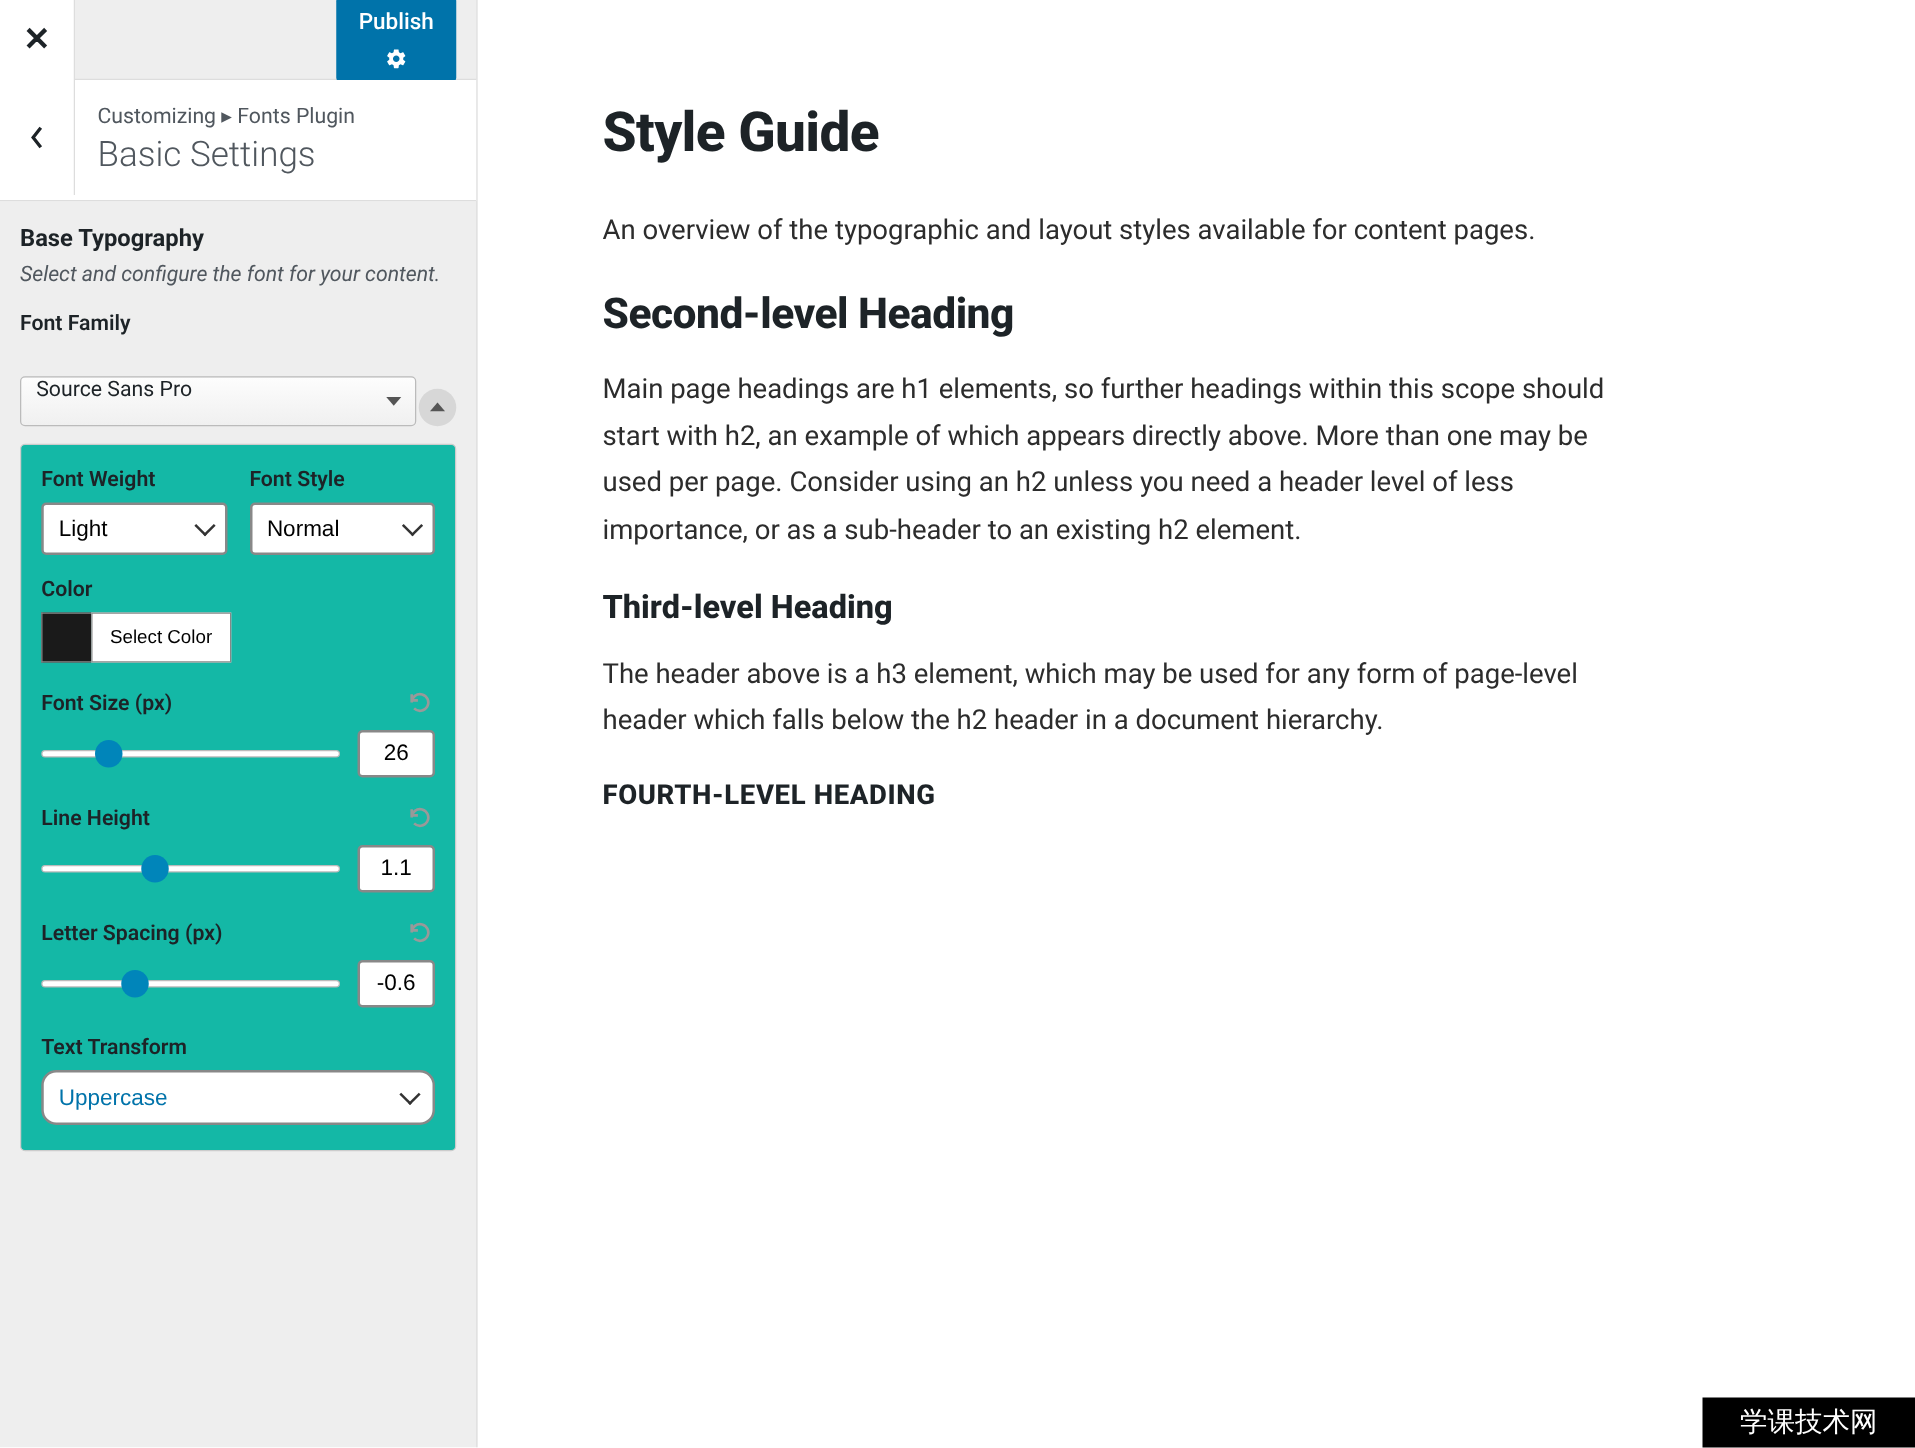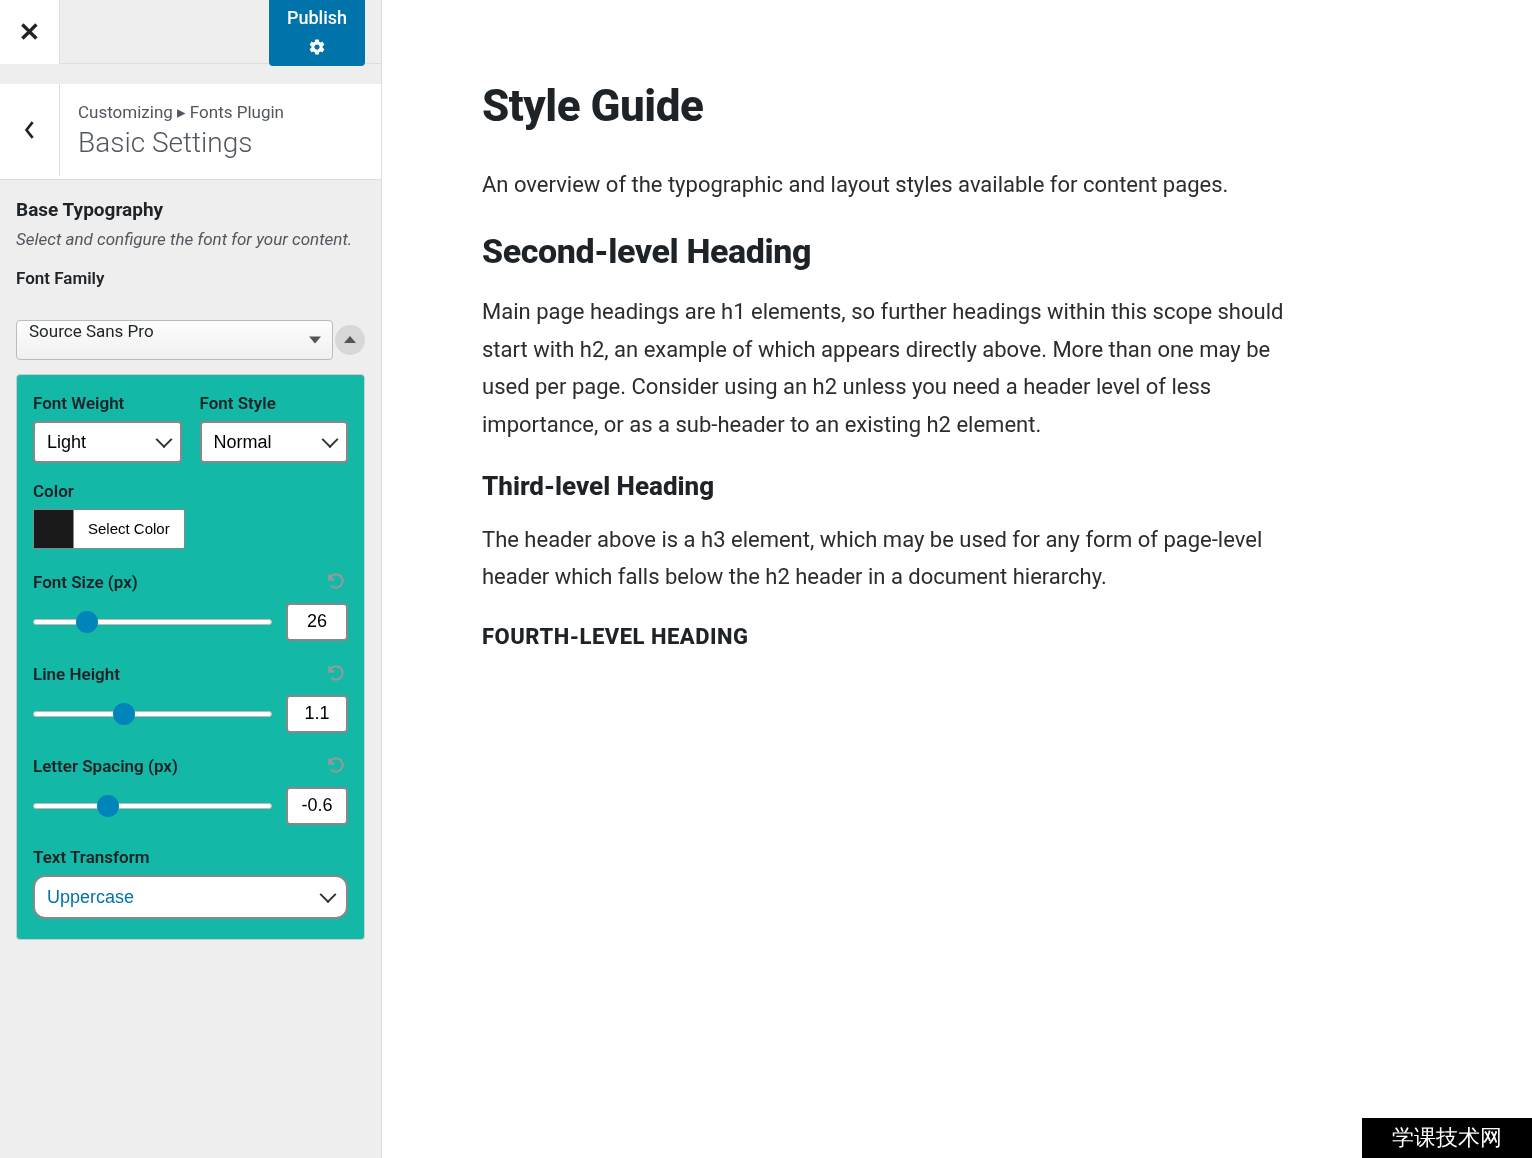--- a/index.html
+++ b/index.html
@@ -10,35 +10,35 @@
 
 
 .sidebar { width: 382px; background: #eeeeee; display: flex; flex-direction: column; border-right: 1px solid #ddd; }
 
 .topbar { height: 64px; background: #eeeeee; display: flex; align-items: center; border-bottom: 1px solid #ddd; }
 .topbar .close { width: 60px; height: 64px; display: flex; align-items: center; justify-content: center; background: #fff; border-right: 1px solid #ddd; font-size: 26px; font-weight: 700; cursor: pointer; }
 .topbar .spacer { flex: 1; }
 .publish-btn { display: flex; align-items: center; gap: 10px; background: #0073aa; color: #fff; padding: 10px 18px; border-radius: 4px; margin-right: 16px; cursor: pointer; font-size: 18px; font-weight: 500; flex-direction: column; }
 .publish-btn svg { width: 18px; height: 18px; fill: #fff; }
 
-.breadcrumb-row { display: flex; align-items: flex-start; background: #fff; border-bottom: 1px solid #ddd; padding: 0; margin-top: 20px; }
+.breadcrumb-row { display: flex; align-items: flex-start; background: #fff; border-bottom: 1px solid #ddd; padding: 0; }
 .back-btn { width: 60px; height: 92px; display: flex; align-items: center; justify-content: center; border-right: 1px solid #ddd; cursor: pointer; }
 .back-btn svg { width: 14px; height: 22px; stroke: #1d2327; stroke-width: 3; fill: none; }
 .bc-text { padding: 18px 18px 20px 18px; }
 .bc-text .crumbs { font-size: 17px; color: #50575e; margin-bottom: 4px; }
 .bc-text .title { font-size: 28px; font-weight: 300; color: #50575e; }
 
 .panel-body { padding: 18px 16px 30px 16px; overflow-y: auto; flex: 1; }
 
 .section-title { font-size: 19px; font-weight: 700; margin-bottom: 6px; }
 .section-desc { font-style: italic; color: #50575e; font-size: 17px; line-height: 1.45; margin-bottom: 16px; }
 
 .label { font-size: 17px; font-weight: 600; margin-bottom: 8px; display: block; }
 
-.ff-row { display: flex; align-items: center; gap: 2px; margin-bottom: 14px; margin-top: 32px; }
+.ff-row { display: flex; align-items: flex-end; gap: 2px; margin-bottom: 14px; margin-top: 32px; }
 .select { flex: 1; position: relative; }
 .select select, .fake-select {
   width: 100%; height: 40px; padding: 0 34px 0 12px; font-size: 17px;
   background: linear-gradient(#fdfdfd,#f0f0f0); border: 1px solid #bbb; border-radius: 4px;
   appearance: none; cursor: pointer; color: #1d2327;
 }
 .select::after {
   content: ""; position: absolute; right: 12px; top: 50%; transform: translateY(-50%);
   width: 0; height: 0; border-left: 6px solid transparent; border-right: 6px solid transparent; border-top: 7px solid #555;
 }

